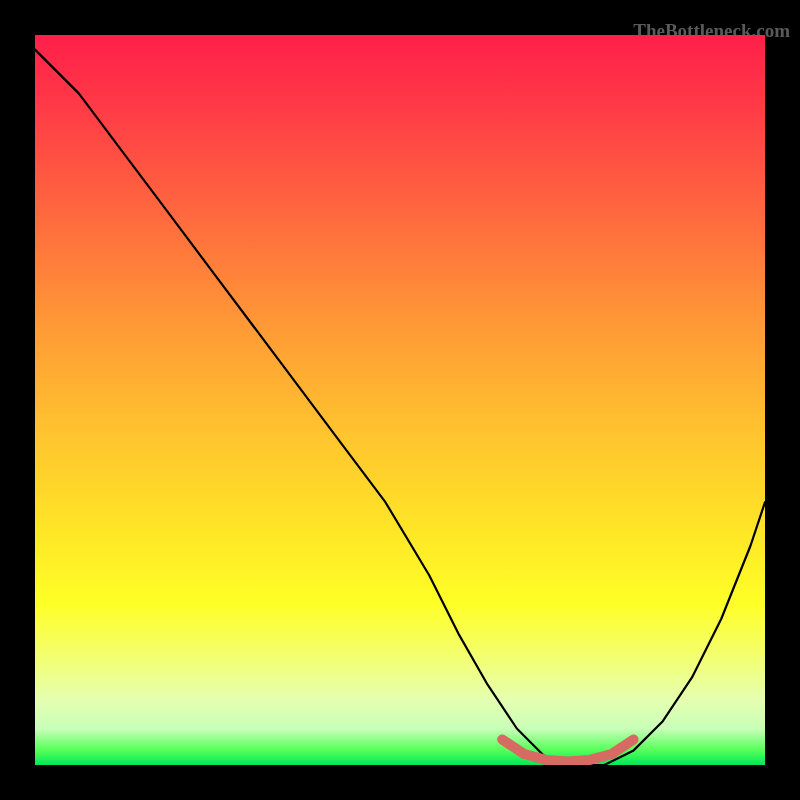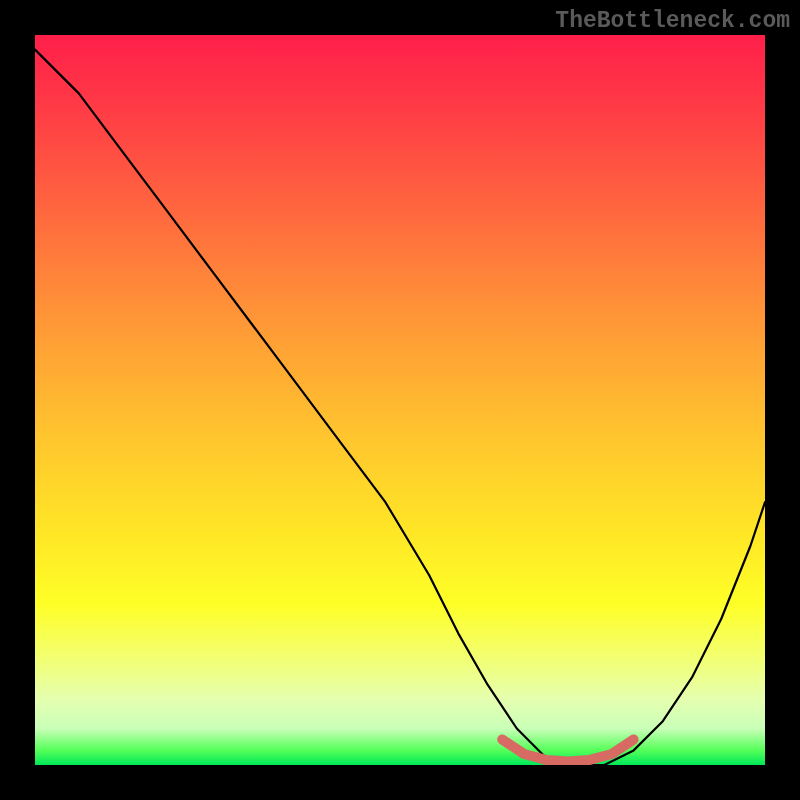--- a/index.html
+++ b/index.html
@@ -5,24 +5,24 @@
   * { margin: 0; padding: 0; box-sizing: border-box; }
   html, body { width: 800px; height: 800px; overflow: hidden; background: #000; }
   .frame {
     position: relative;
     width: 800px;
     height: 800px;
     background: #000;
   }
   .attribution {
     position: absolute;
-    top: 8px;
+    top: 20px;
     right: 10px;
-    font-family: Liberation Mono, monospace;
-    font-size: 23px;
+    font-family: Liberation Serif, serif;
+    font-size: 19px;
     font-weight: bold;
     color: #5a5a5a;
     letter-spacing: 0px;
   }
   .plot-area {
     position: absolute;
     left: 35px;
     top: 35px;
     width: 730px;
     height: 730px;

